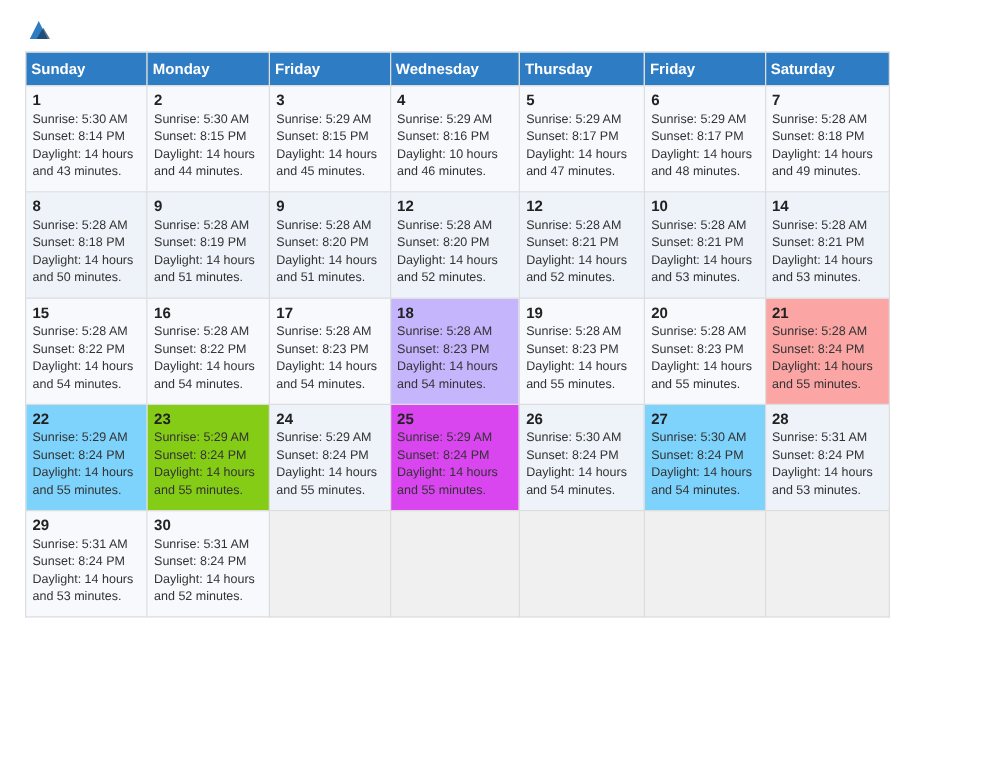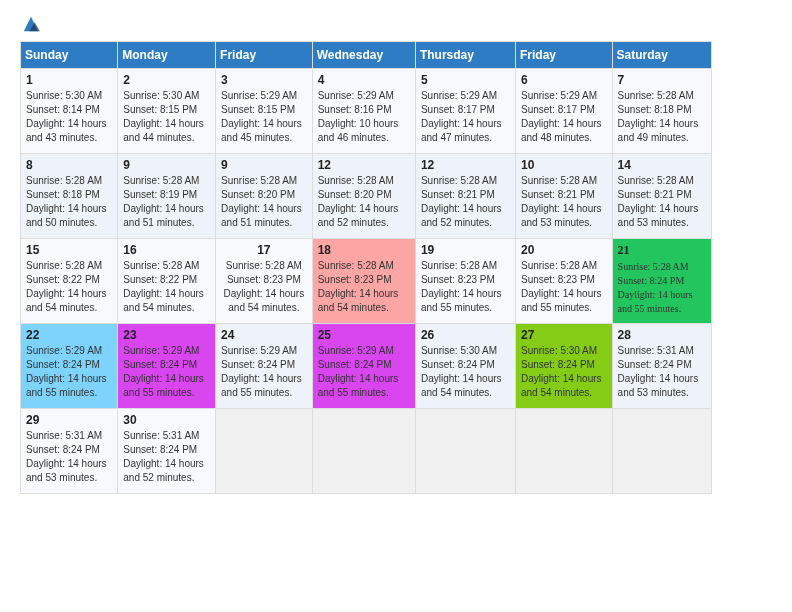--- a/index.html
+++ b/index.html
@@ -259,71 +259,71 @@
             </div>
           </td>
           <td style="background-color: rgb(247, 249, 252);">
             <span class="day-number">16</span>
             <div class="day-info">
               <div>Sunrise: 5:28 AM</div>
               <div>Sunset: 8:22 PM</div>
               <div>Daylight: 14 hours and 54 minutes.</div>
             </div>
           </td>
-          <td style="background-color: rgb(247, 249, 252); text-align: center;">
+          <td style="background-color: rgb(247, 249, 252);">
             <span class="day-number">17</span>
             <div class="day-info">
               <div>Sunrise: 5:28 AM</div>
               <div>Sunset: 8:23 PM</div>
               <div>Daylight: 14 hours and 54 minutes.</div>
             </div>
           </td>
+          <td style="background-color: #c4b5fd;">
+            <span class="day-number">18</span>
+            <div class="day-info">
+              <div>Sunrise: 5:28 AM</div>
+              <div>Sunset: 8:23 PM</div>
+              <div>Daylight: 14 hours and 54 minutes.</div>
+            </div>
+          </td>
+          <td style="background-color: rgb(247, 249, 252);">
+            <span class="day-number">19</span>
+            <div class="day-info">
+              <div>Sunrise: 5:28 AM</div>
+              <div>Sunset: 8:23 PM</div>
+              <div>Daylight: 14 hours and 55 minutes.</div>
+            </div>
+          </td>
+          <td style="background-color: rgb(247, 249, 252);">
+            <span class="day-number">20</span>
+            <div class="day-info">
+              <div>Sunrise: 5:28 AM</div>
+              <div>Sunset: 8:23 PM</div>
+              <div>Daylight: 14 hours and 55 minutes.</div>
+            </div>
+          </td>
           <td style="background-color: #fca5a5;">
-            <span class="day-number">18</span>
-            <div class="day-info">
-              <div>Sunrise: 5:28 AM</div>
-              <div>Sunset: 8:23 PM</div>
-              <div>Daylight: 14 hours and 54 minutes.</div>
-            </div>
-          </td>
-          <td style="background-color: rgb(247, 249, 252);">
-            <span class="day-number">19</span>
-            <div class="day-info">
-              <div>Sunrise: 5:28 AM</div>
-              <div>Sunset: 8:23 PM</div>
-              <div>Daylight: 14 hours and 55 minutes.</div>
-            </div>
-          </td>
-          <td style="background-color: rgb(247, 249, 252);">
-            <span class="day-number">20</span>
-            <div class="day-info">
-              <div>Sunrise: 5:28 AM</div>
-              <div>Sunset: 8:23 PM</div>
-              <div>Daylight: 14 hours and 55 minutes.</div>
-            </div>
-          </td>
-          <td style="background-color: #22c55e; font-family: Liberation Serif, serif;">
             <span class="day-number">21</span>
             <div class="day-info">
               <div>Sunrise: 5:28 AM</div>
               <div>Sunset: 8:24 PM</div>
               <div>Daylight: 14 hours and 55 minutes.</div>
             </div>
           </td>
         </tr>
         <tr>
           <td style="background-color: #7dd3fc;">
             <span class="day-number">22</span>
             <div class="day-info">
               <div>Sunrise: 5:29 AM</div>
               <div>Sunset: 8:24 PM</div>
               <div>Daylight: 14 hours and 55 minutes.</div>
             </div>
           </td>
-          <td style="background-color: #d946ef;">
+          <td style="background-color: #84cc16;">
             <span class="day-number">23</span>
             <div class="day-info">
               <div>Sunrise: 5:29 AM</div>
               <div>Sunset: 8:24 PM</div>
               <div>Daylight: 14 hours and 55 minutes.</div>
             </div>
           </td>
           <td style="background-color: rgb(238, 243, 249);">
             <span class="day-number">24</span>
             <div class="day-info">
@@ -341,21 +341,21 @@
             </div>
           </td>
           <td style="background-color: rgb(238, 243, 249);">
             <span class="day-number">26</span>
             <div class="day-info">
               <div>Sunrise: 5:30 AM</div>
               <div>Sunset: 8:24 PM</div>
               <div>Daylight: 14 hours and 54 minutes.</div>
             </div>
           </td>
-          <td style="background-color: #84cc16;">
+          <td style="background-color: #7dd3fc;">
             <span class="day-number">27</span>
             <div class="day-info">
               <div>Sunrise: 5:30 AM</div>
               <div>Sunset: 8:24 PM</div>
               <div>Daylight: 14 hours and 54 minutes.</div>
             </div>
           </td>
           <td style="background-color: rgb(238, 243, 249);">
             <span class="day-number">28</span>
             <div class="day-info">

